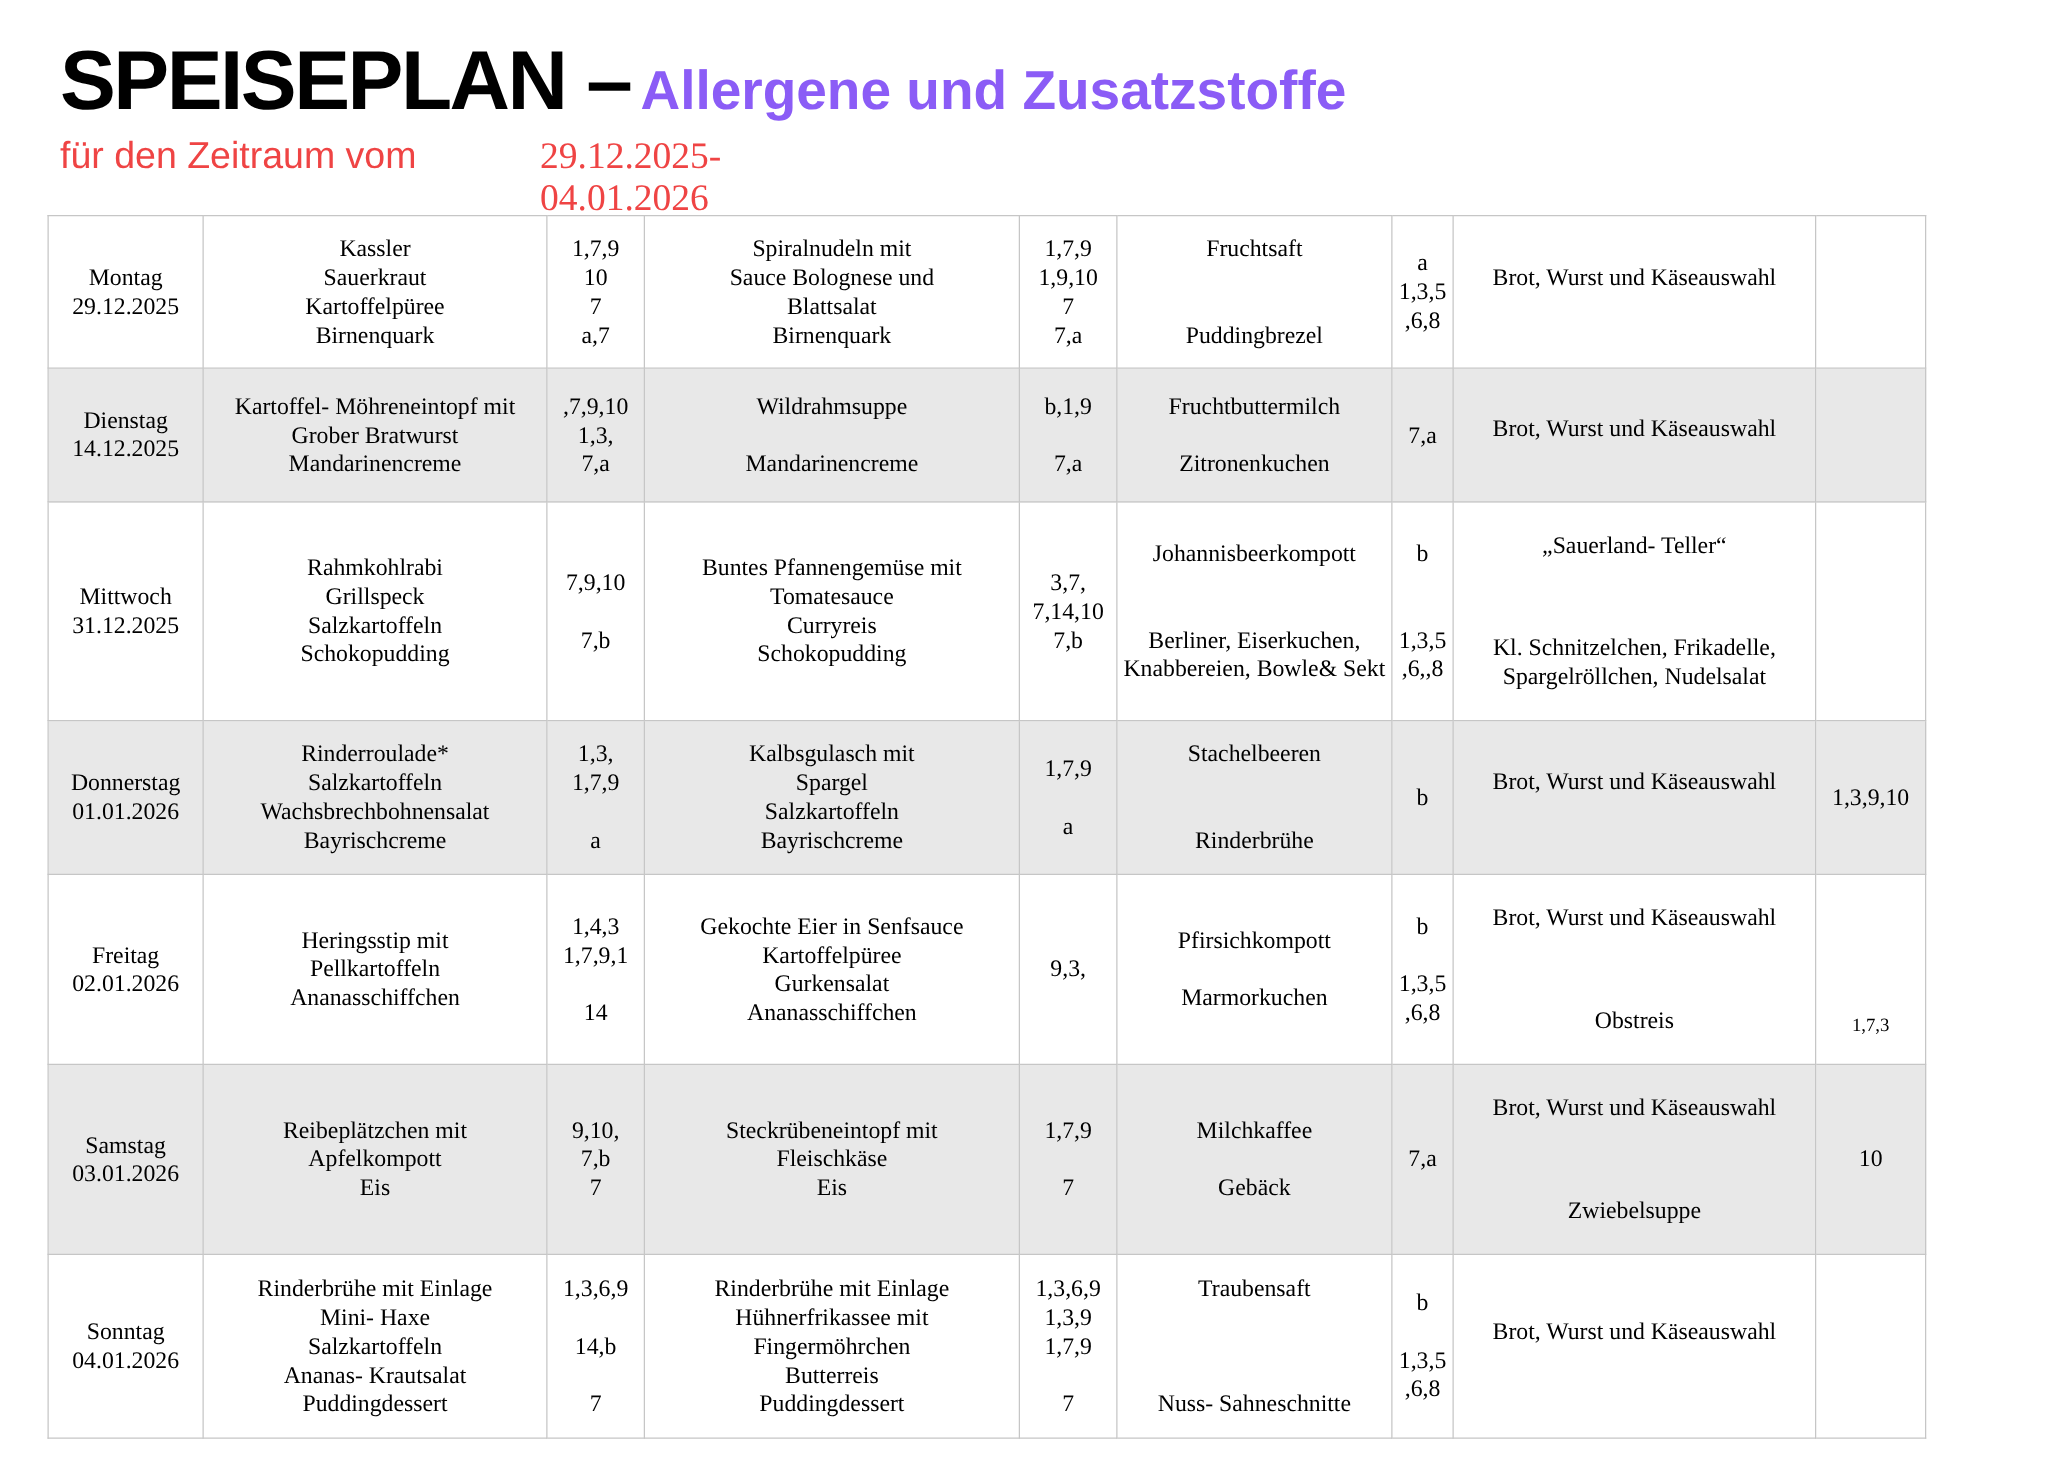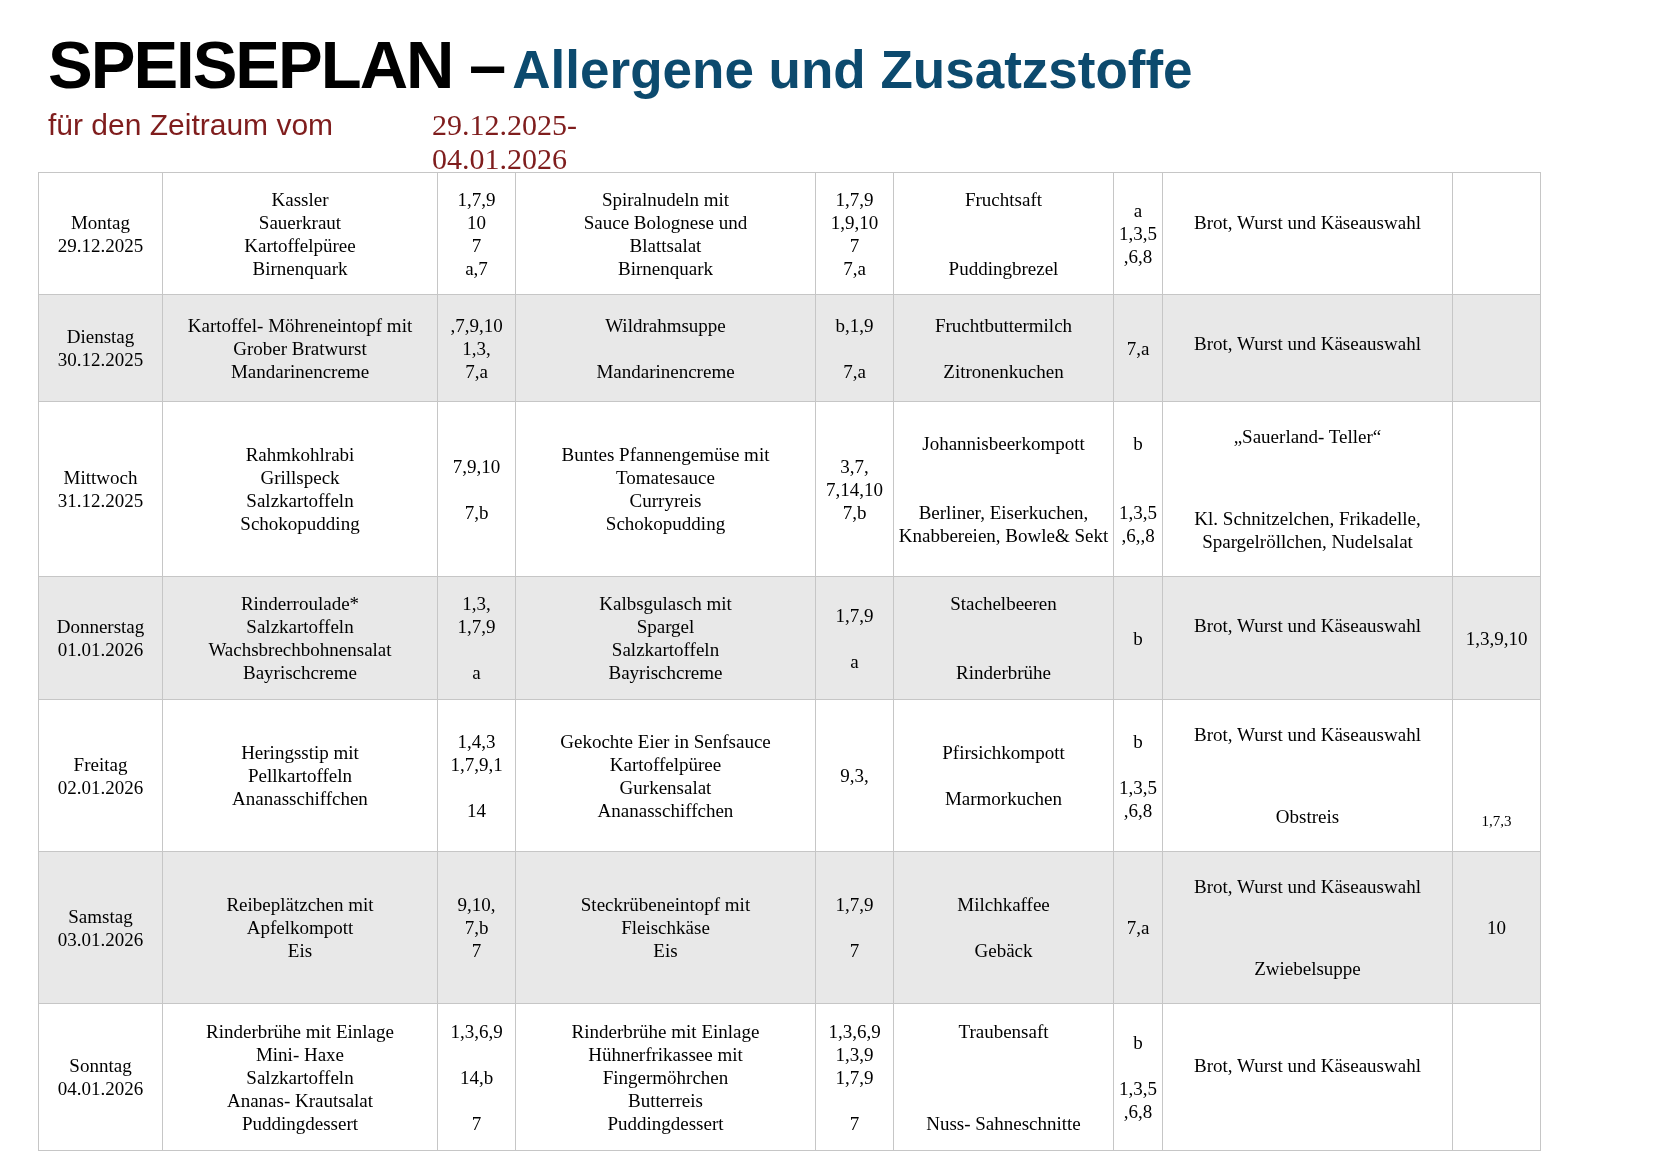--- a/index.html
+++ b/index.html
@@ -8,25 +8,25 @@
     font-family:"Liberation Serif", serif; color:#000; overflow:hidden;
   }
   
   .heading { position:absolute; left:48px; top:30px; white-space:nowrap; }
   .title-main {
     font-family:"Liberation Sans", sans-serif; font-weight:bold;
     font-size:67px; letter-spacing:-2px; color:#000000; line-height:70px;
   }
   .title-sub {
     font-family:"Liberation Sans", sans-serif; font-weight:bold;
-    font-size:53px; color:#0c4a6e; margin-left:8px;
+    font-size:44px; color:#8b5cf6; margin-left:8px;
   }
   .period {
     position:absolute; left:48px; top:108px;
-    font-family:"Liberation Sans", sans-serif; font-size:30px; color:#7f1d1d;
+    font-family:"Liberation Sans", sans-serif; font-size:30px; color:#ef4444;
   }
   .period-range { position:absolute; left:384px; top:0;font-family:Liberation Serif, serif; }
   
   table.menu {
     position:absolute; left:38px; top:172px;
     border-collapse:collapse; table-layout:fixed; width:1502px;
     font-size:19px; line-height:23px;
   }
   th {
     background:#d33b31; color:#fff; font-family:"Liberation Sans", sans-serif;
@@ -107,21 +107,21 @@
 ,6,8</td>
       <td class="dinner">
         <span class="db">Brot, Wurst und Käseauswahl</span>
         
       </td>
       <td></td>
     </tr>
 
     <tr class="h78 shaded">
       <td>Dienstag
-30.12.2025</td>
+14.12.2025</td>
       <td>Kartoffel- Möhreneintopf mit
 Grober Bratwurst
 Mandarinencreme</td>
       <td>,7,9,10
 1,3,
 7,a</td>
       <td>Wildrahmsuppe
 
 Mandarinencreme</td>
       <td>b,1,9

